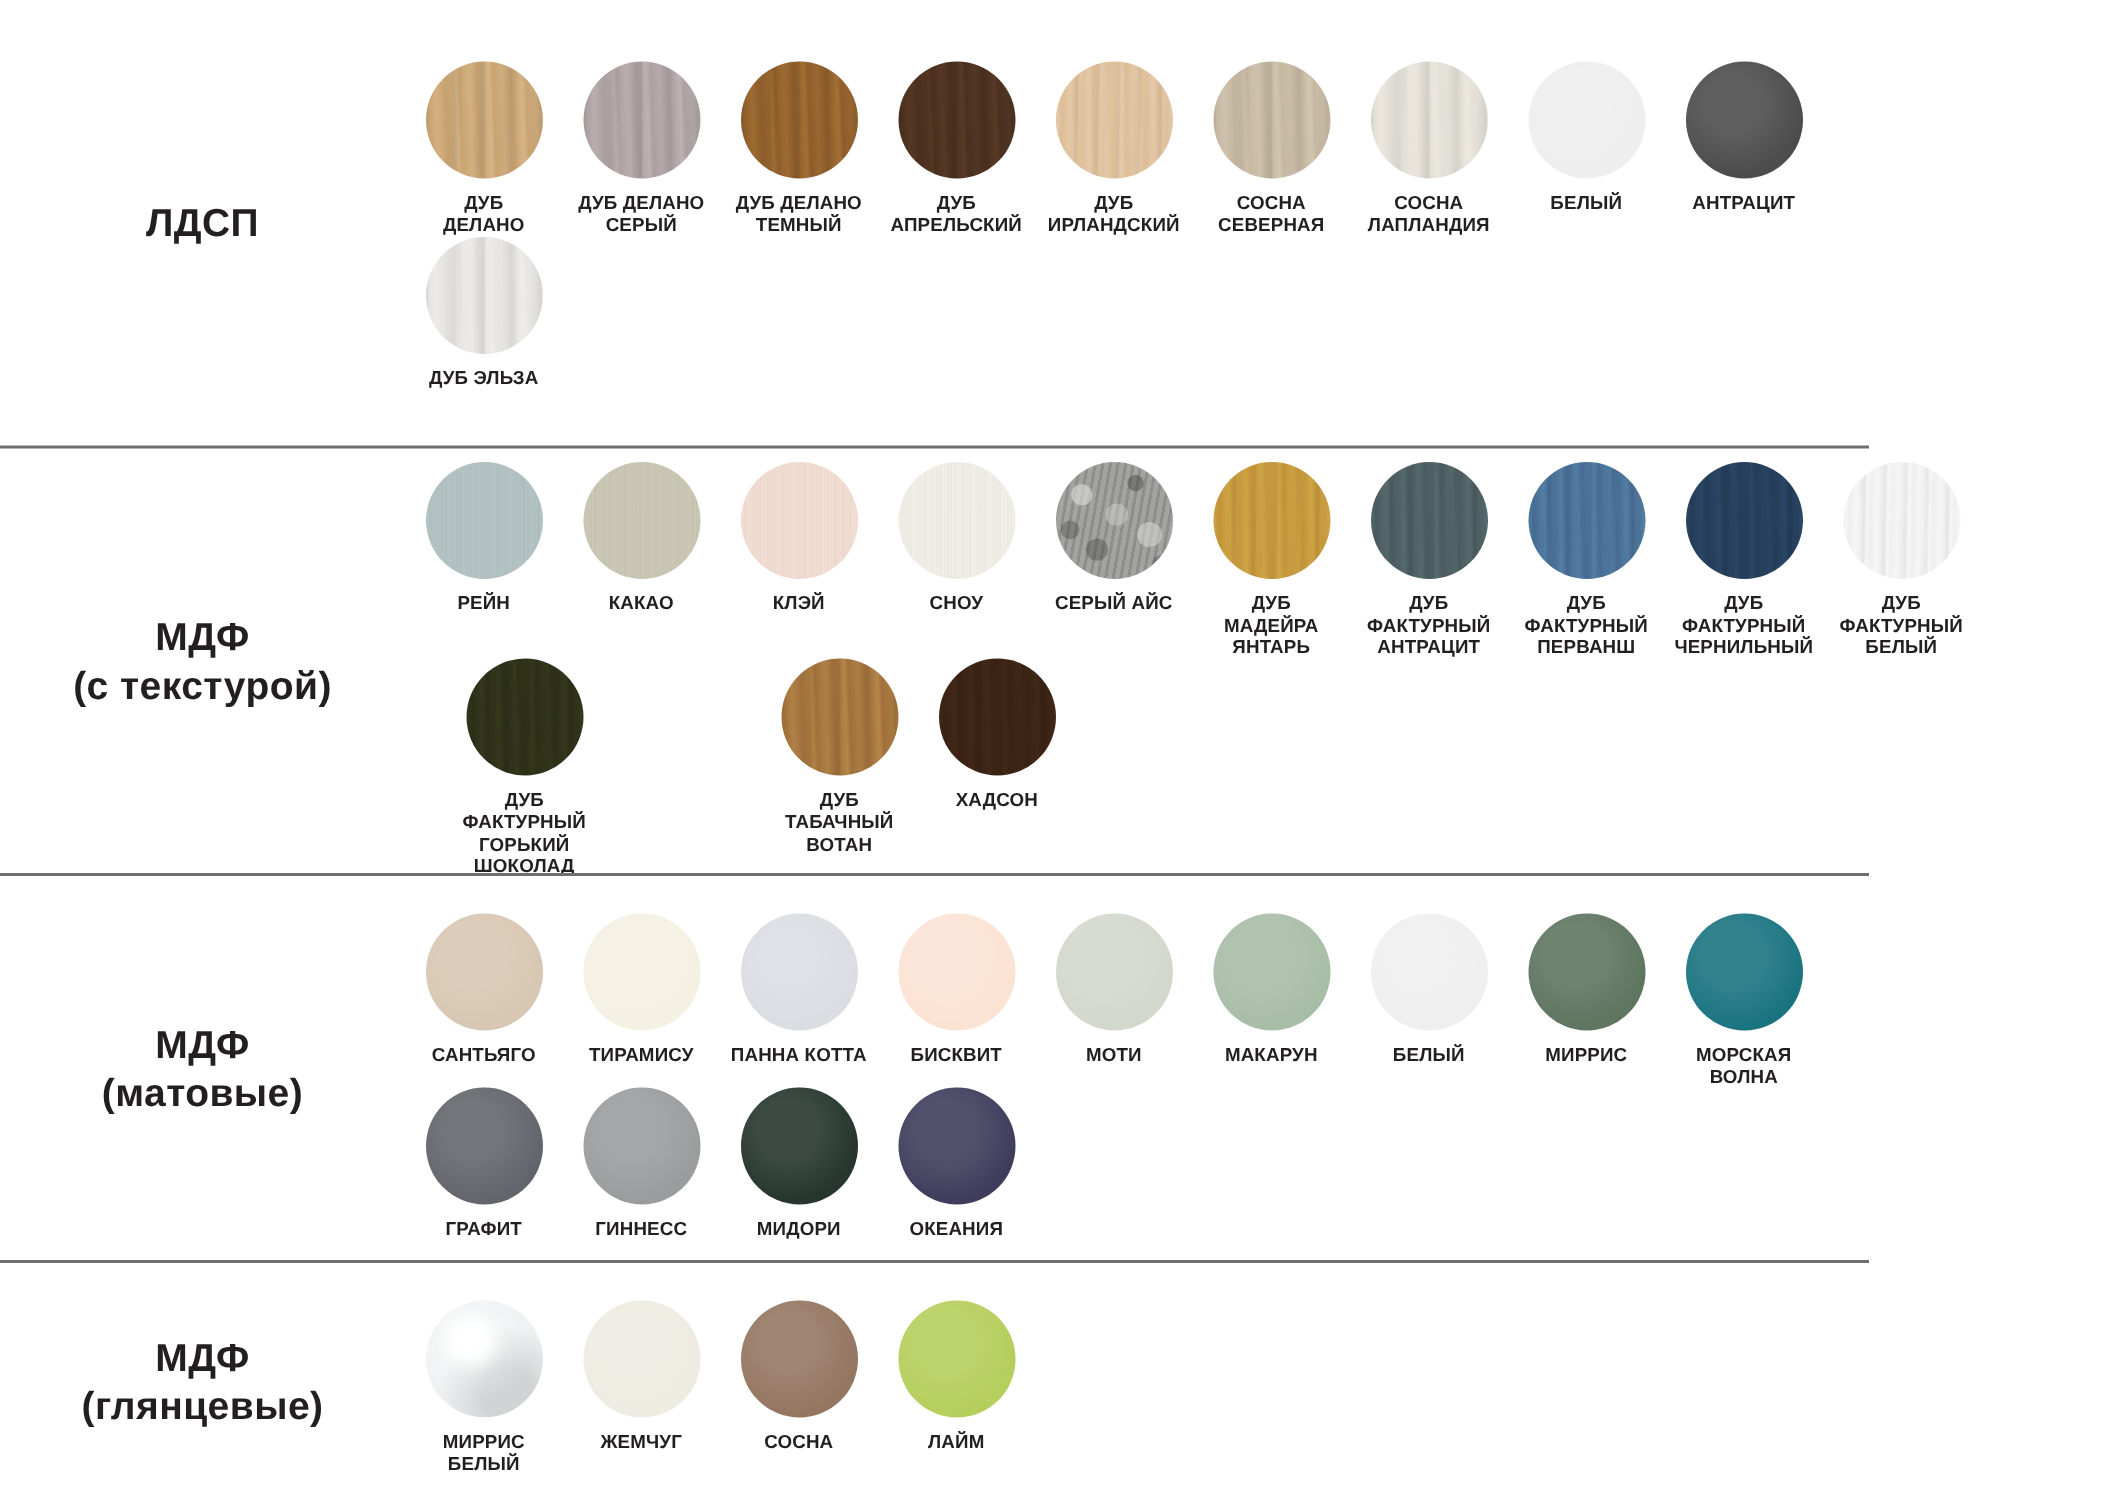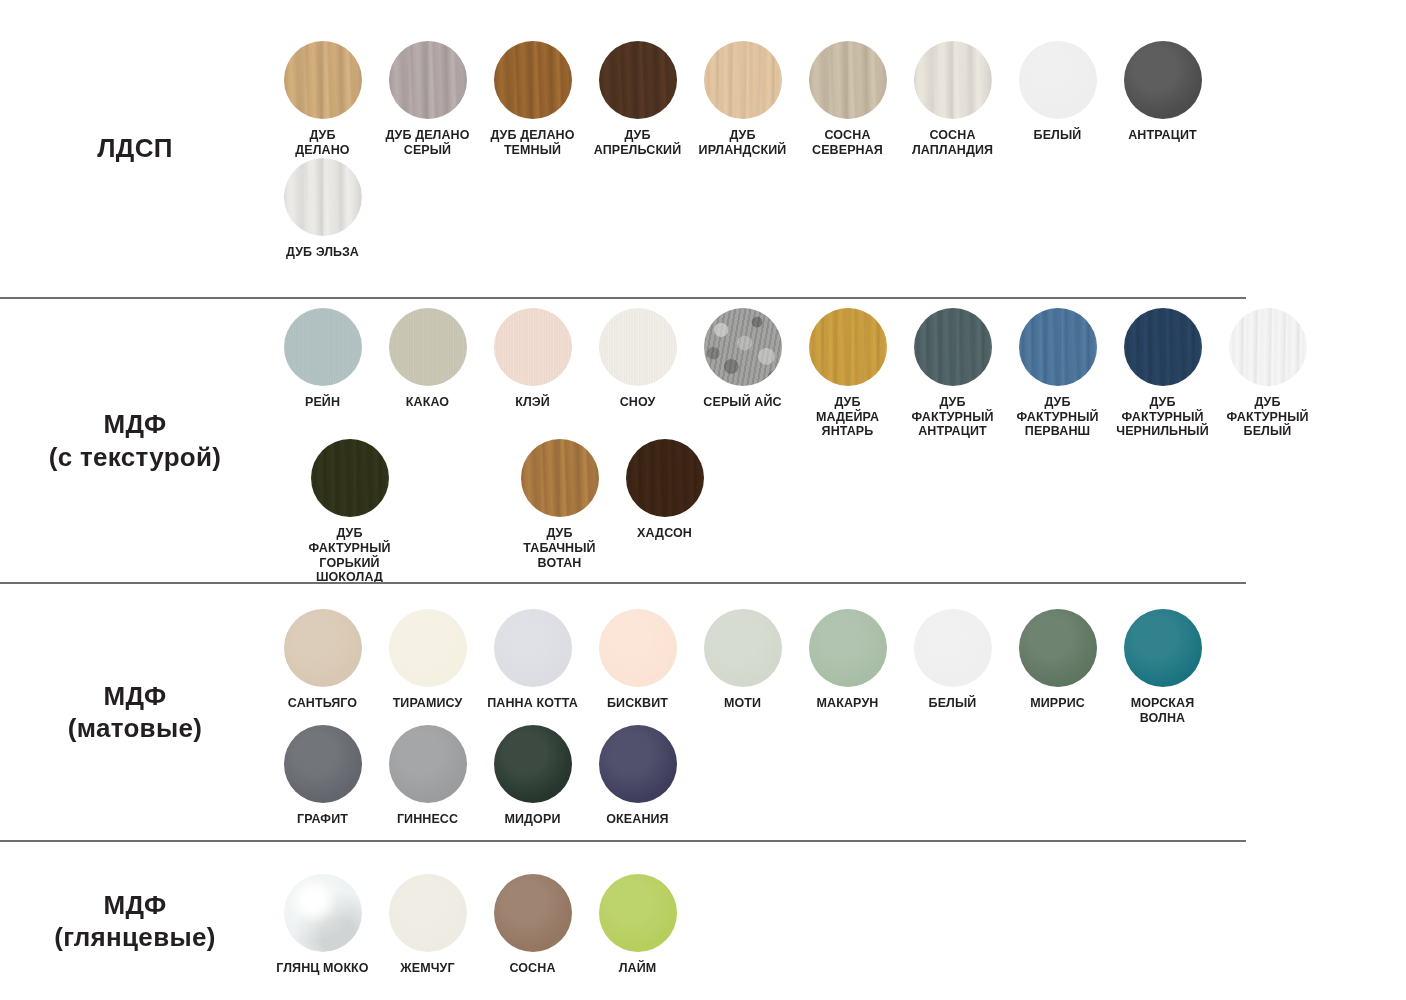--- a/index.html
+++ b/index.html
@@ -479,21 +479,21 @@
           <div class="cat-title"><span>МДФ</span><span class="sub">(глянцевые)</span></div>
         </div>
         <div class="rows-col" style="padding-top: 8px;">
           <div class="srow">
             <div class="sw">
               <div class="disc t-gloss" style="background-color: rgb(238, 242, 242);">
                 <div class="tex"></div>
                 <div class="tex2"></div>
                 <div class="gloss"></div>
               </div>
-              <div class="sw-label">ГЛЯНЦ МОККО</div>
+              <div class="sw-label">МИРРИС БЕЛЫЙ</div>
             </div>
             <div class="sw">
               <div class="disc t-flat" style="background-color: rgb(238, 235, 226);">
                 <div class="tex"></div>
                 <div class="tex2"></div>
                 <div class="gloss"></div>
               </div>
               <div class="sw-label">ЖЕМЧУГ</div>
             </div>
             <div class="sw">

